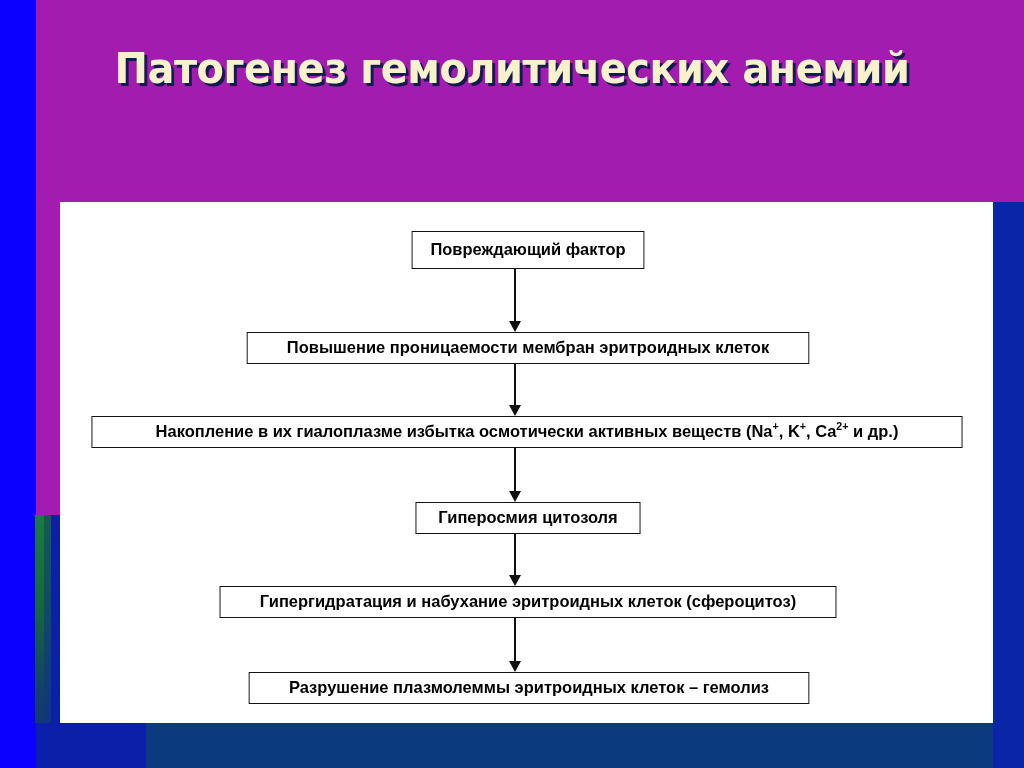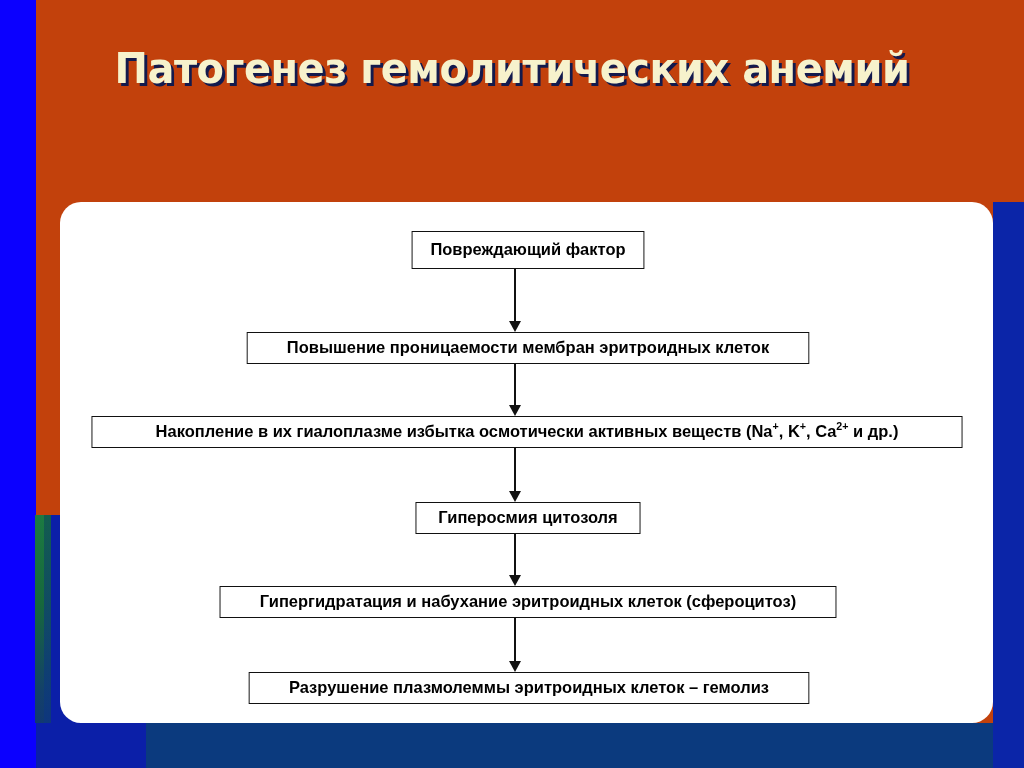--- a/index.html
+++ b/index.html
@@ -12,21 +12,21 @@
     overflow: hidden;
     background: #0B00F5;
     font-family: "Liberation Sans", sans-serif;
     position: relative;
   }
 
   
   #slide {
     position: absolute;
     inset: 0;
-    background: #c2410c;
+    background: #a21caf;
     overflow: hidden;
   }
 
   
   .band-bottom {
     position: absolute;
     left: 0;
     right: 0;
     top: 723px;
     height: 45px;
@@ -110,21 +110,20 @@
   }
 
   
   #panel {
     position: absolute;
     left: 60px;
     top: 202px;
     width: 933px;
     height: 521px;
     background: #FFFFFF;
-    border-radius: 21px;
   }
 
   #chart {
     position: relative;
     width: 100%;
     height: 100%;
   }
 
   .node {
     position: absolute;

